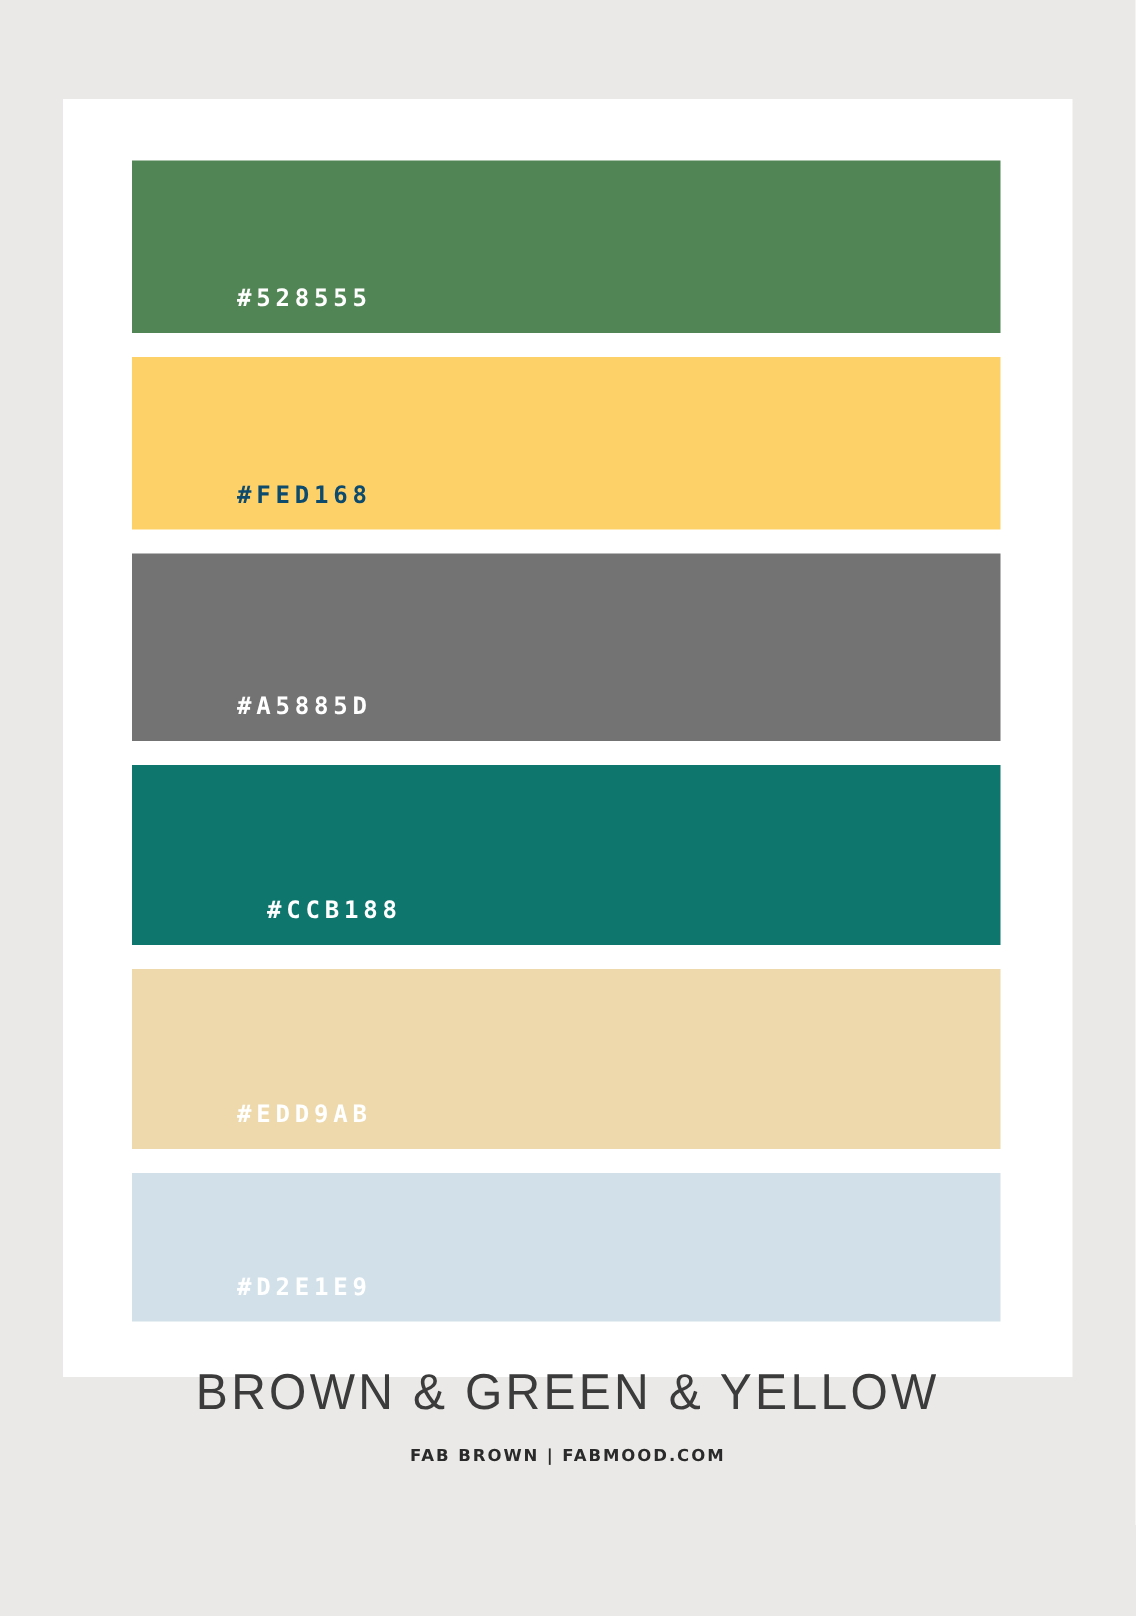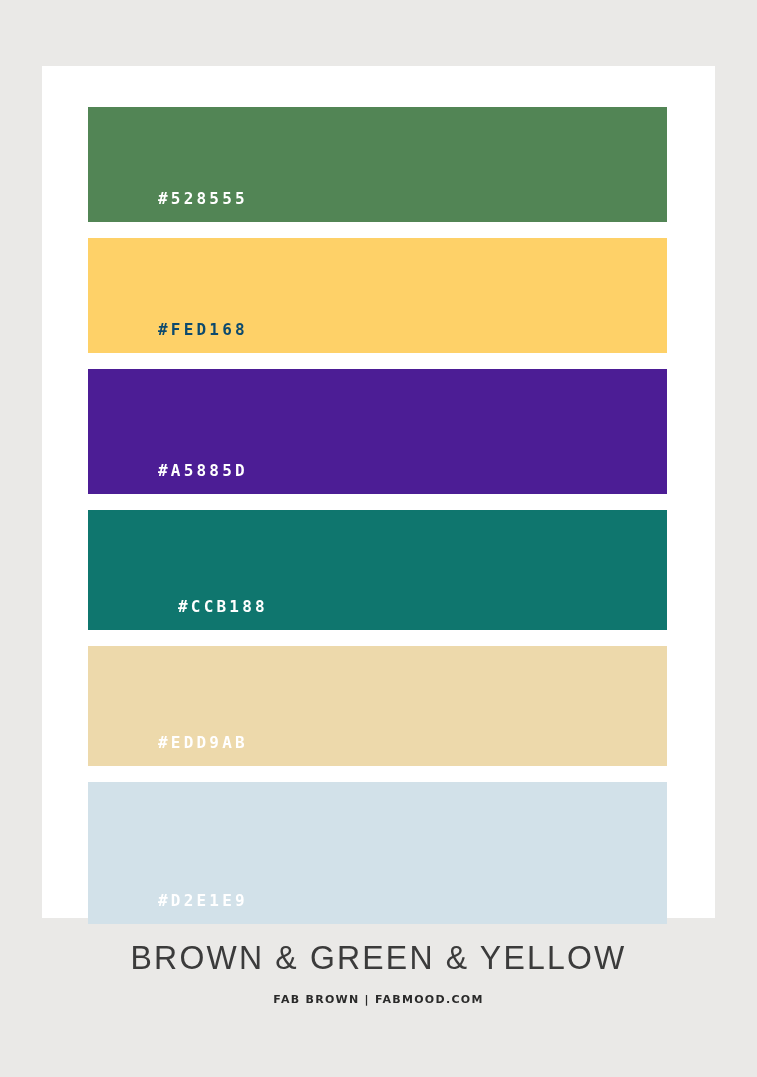--- a/index.html
+++ b/index.html
@@ -49,21 +49,21 @@
     letter-spacing: 3.2px;
     padding: 0 0 15px 36px;
     line-height: 1;
     white-space: nowrap;
     margin-left: 34px;
   }
 
   .caption-block {
     position: absolute;
     left: 0;
-    top: 940px;
+    top: 911px;
     width: 757px;
     text-align: center;
   }
 
   .palette-title {
     font-family: "Liberation Sans", sans-serif;
     font-size: 32px;
     font-weight: 300;
     letter-spacing: 2.2px;
     color: #3b3b3b;
@@ -93,33 +93,33 @@
   <div class="swatch-stack">
 
     <div class="swatch" style="background: rgb(82, 133, 85); height: 115px;">
       <span class="swatch-label" style="color: rgb(255, 255, 255);">#528555</span>
     </div>
 
     <div class="swatch" style="background: rgb(254, 209, 104); height: 115px;">
       <span class="swatch-label" style="color: #0c4a6e;">#FED168</span>
     </div>
 
-    <div class="swatch" style="background: #4c1d95; height: 125px;">
+    <div class="swatch" style="background: #737373; height: 125px;">
       <span class="swatch-label" style="color: rgb(255, 255, 255);">#A5885D</span>
     </div>
 
     <div class="swatch" style="background: #0f766e; height: 120px; padding-left: 20px;">
       <span class="swatch-label" style="color: rgb(255, 255, 255);">#CCB188</span>
     </div>
 
     <div class="swatch" style="background: rgb(237, 217, 171); height: 120px;">
       <span class="swatch-label" style="color: rgb(255, 255, 255);">#EDD9AB</span>
     </div>
 
-    <div class="swatch" style="background: rgb(210, 225, 233); height: 142px;">
+    <div class="swatch" style="background: rgb(210, 225, 233); height: 99px;">
       <span class="swatch-label" style="color: rgb(255, 255, 255);">#D2E1E9</span>
     </div>
 
   </div>
 </div>
 
 <div class="caption-block">
   <div class="palette-title" style="color: rgb(59, 59, 59);">BROWN &amp; GREEN &amp; YELLOW</div>
   <div class="palette-footer">
     <span>FAB BROWN</span><span class="footer-sep">|</span><span>FABMOOD.COM</span>

